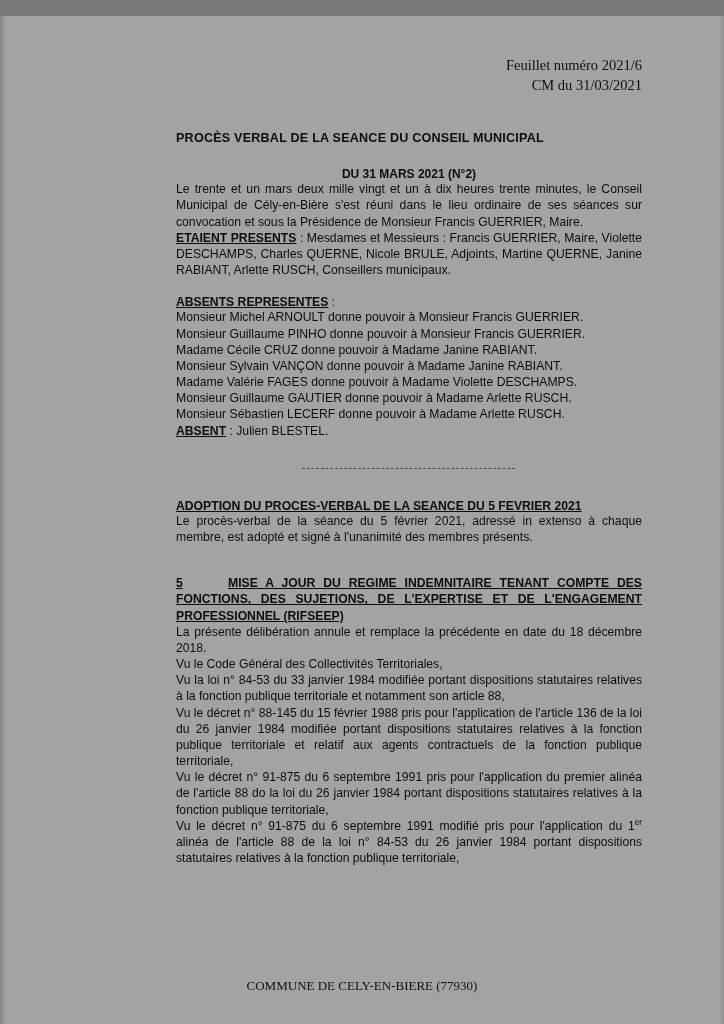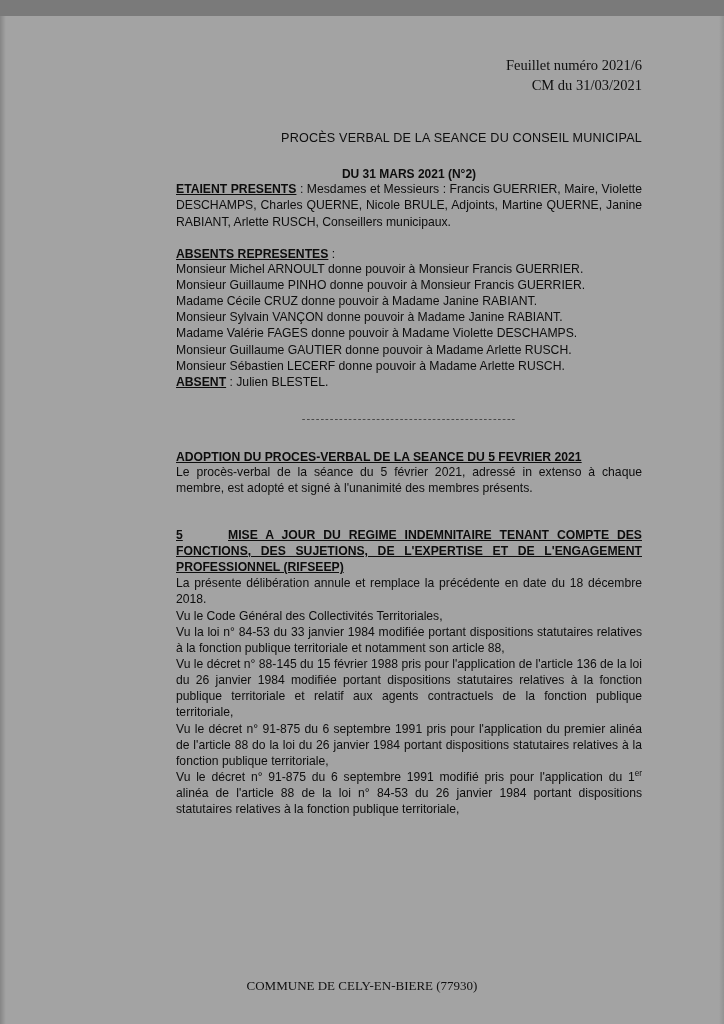--- a/index.html
+++ b/index.html
@@ -44,23 +44,23 @@
   .hdr {
     text-align: right;
     font-family: "Liberation Serif", serif;
     font-size: 14.5px;
     line-height: 1.35;
     color: #101010;
   }
   .hdr div { white-space: nowrap; }
 
   .title-main {
-    text-align: right;
+    text-align: left;
     font-size: 12.6px;
-    font-weight: normal;
+    font-weight: bold;
     letter-spacing: 0.2px;
     margin-top: 36px;
   }
   .title-sub {
     text-align: center;
     font-size: 12px;
     font-weight: bold;
     margin-top: 22px;
   }
 
@@ -128,20 +128,21 @@
   <div class="content">
 
     <div class="hdr">
       <div>Feuillet numéro 2021/6</div>
       <div>CM du 31/03/2021</div>
     </div>
 
     <div class="title-main">PROCÈS VERBAL DE LA SEANCE DU CONSEIL MUNICIPAL</div>
     <div class="title-sub">DU 31 MARS 2021 (N°2)</div>
 
+    <p class="body p-intro">Le trente et un mars deux mille vingt et un à dix heures trente minutes, le Conseil Municipal de Cély-en-Bière s'est réuni dans le lieu ordinaire de ses séances sur convocation et sous la Présidence de Monsieur Francis GUERRIER, Maire.</p>
 
     <p class="body block"><span class="u b">ETAIENT PRESENTS</span><span> : Mesdames et Messieurs : Francis GUERRIER, Maire, Violette DESCHAMPS, Charles QUERNE, Nicole BRULE, Adjoints, Martine QUERNE, Janine RABIANT, Arlette RUSCH, Conseillers municipaux.</span></p>
 
     <div class="block">
       <div style="font-size:12.2px;"><span class="u b">ABSENTS REPRESENTES</span><span> :</span></div>
       <div class="lines">
         <div>Monsieur Michel ARNOULT donne pouvoir à Monsieur Francis GUERRIER.</div>
         <div>Monsieur Guillaume PINHO donne pouvoir à Monsieur Francis GUERRIER.</div>
         <div>Madame Cécile CRUZ donne pouvoir à Madame Janine RABIANT.</div>
         <div>Monsieur Sylvain VANÇON donne pouvoir à Madame Janine RABIANT.</div>

